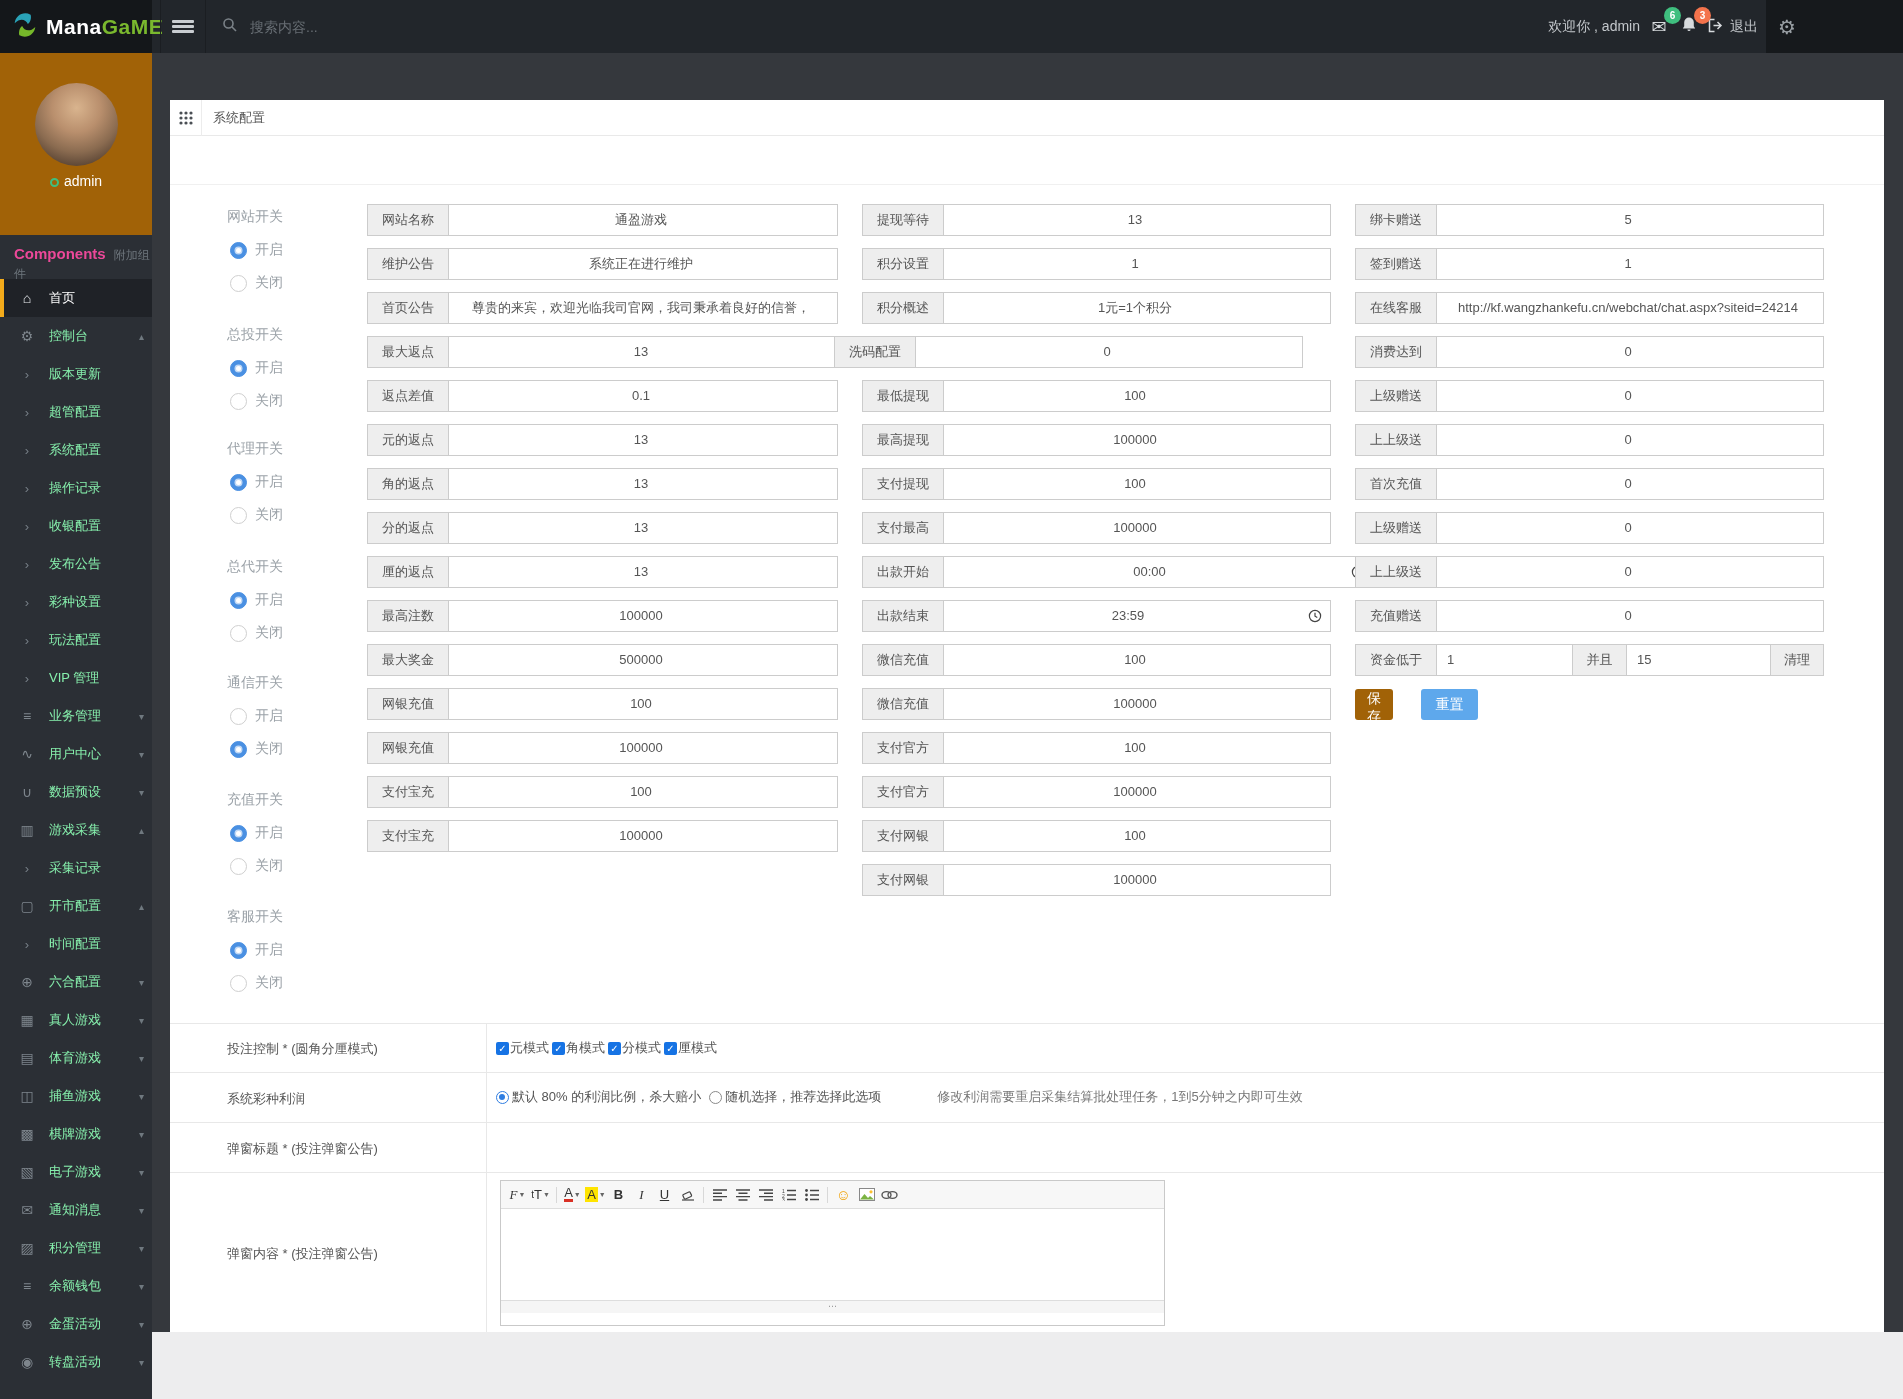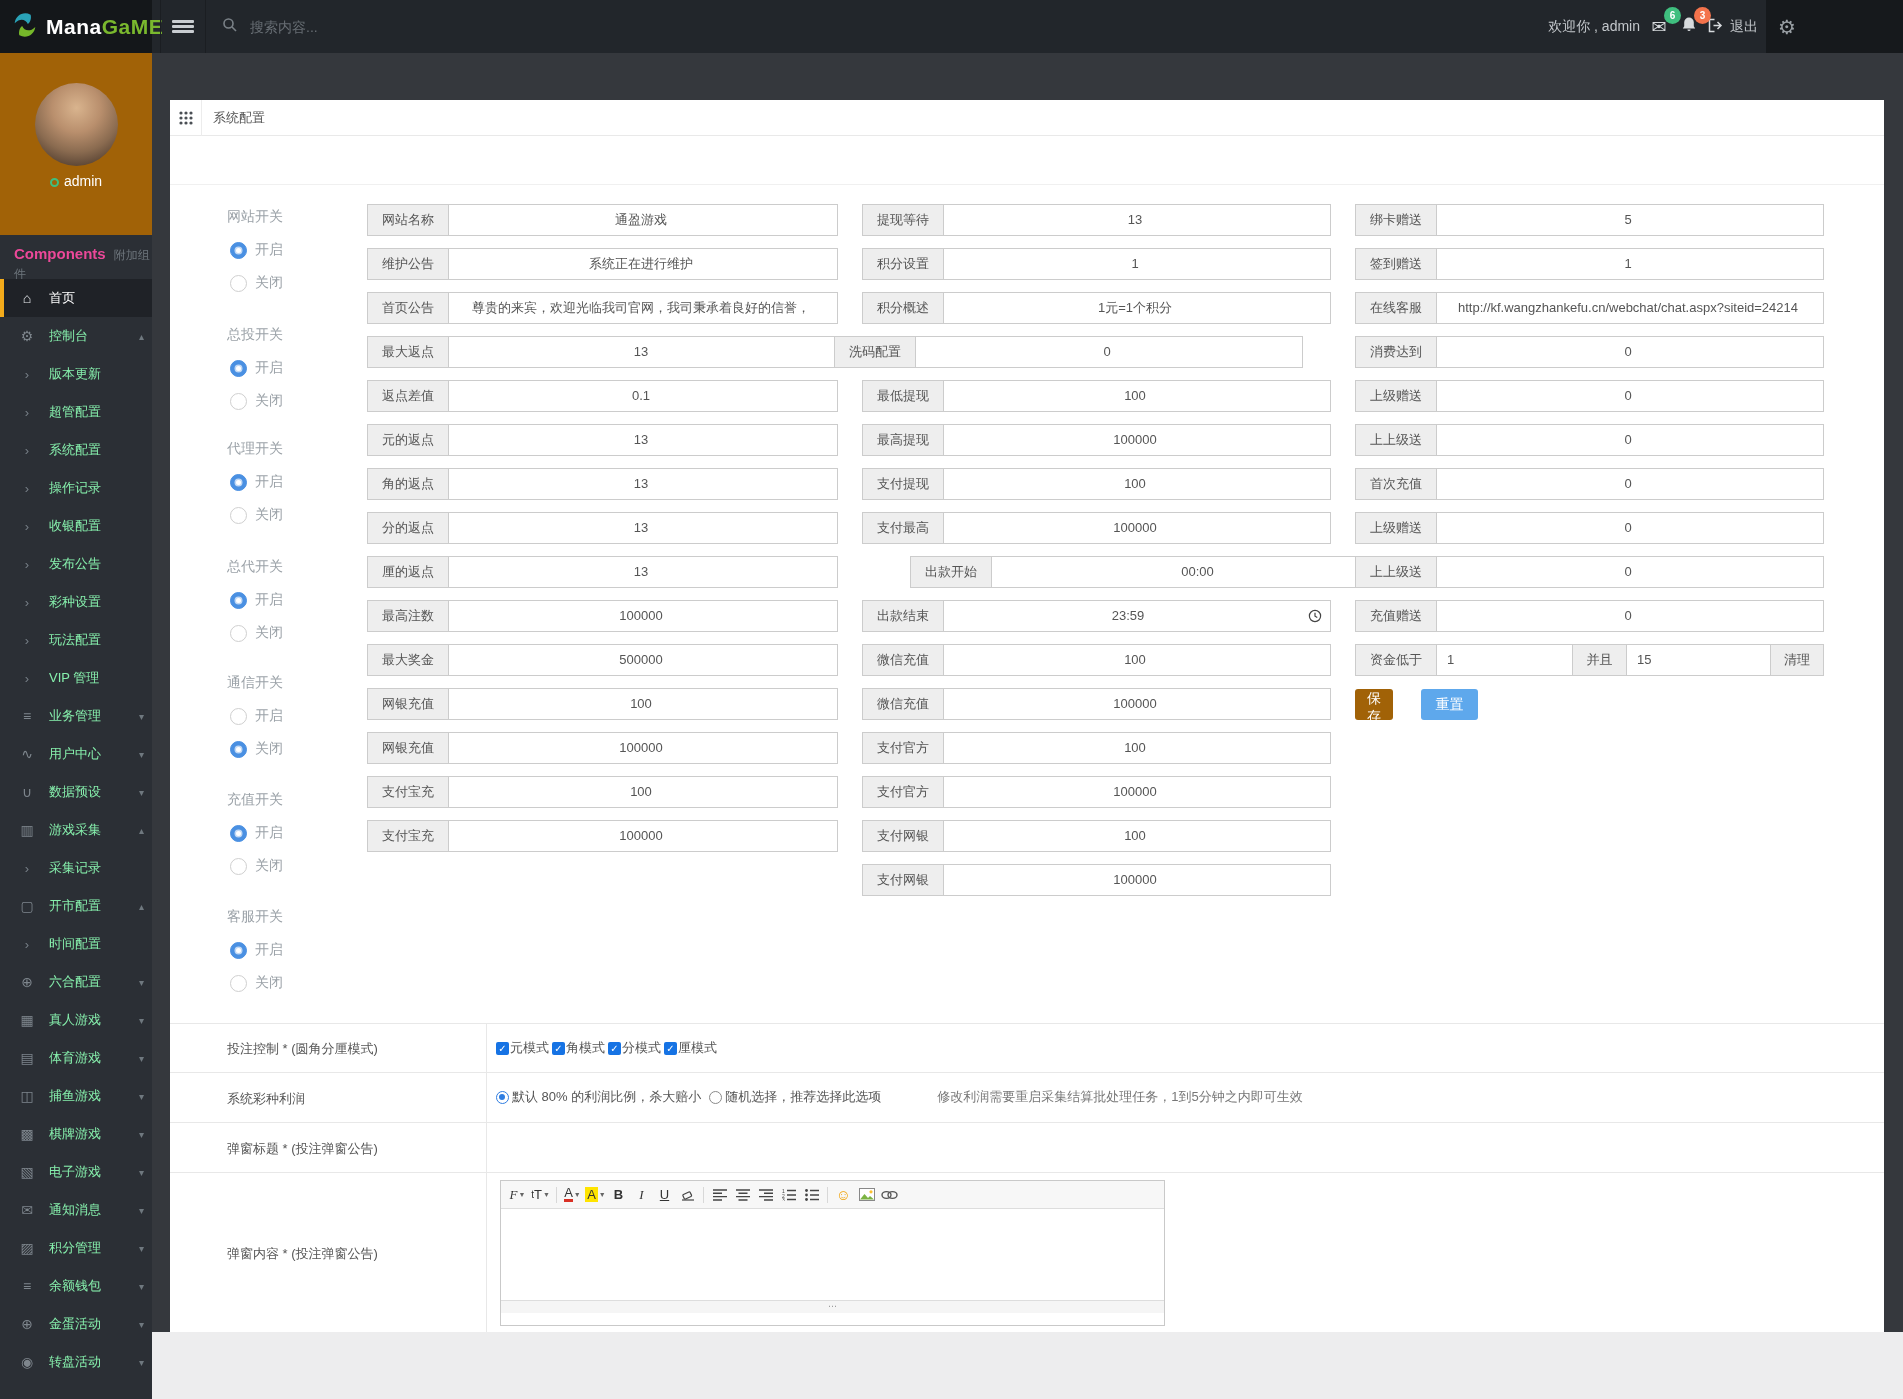--- a/index.html
+++ b/index.html
@@ -519,21 +519,21 @@
           <span class="ival noicon">100000</span>
         </div>
         <div class="igroup" style="left: 692px; top: 368px; width: 469px;">
           <span class="iaddon">支付提现</span>
           <span class="ival noicon">100</span>
         </div>
         <div class="igroup" style="left: 692px; top: 412px; width: 469px;">
           <span class="iaddon">支付最高</span>
           <span class="ival noicon">100000</span>
         </div>
-        <div class="igroup" style="left: 692px; top: 456px; width: 512px; margin-left: 48px;">
+        <div class="igroup" style="left: 692px; top: 456px; width: 512px;">
           <span class="iaddon">出款开始</span>
           <span class="ival">00:00</span>
           <span class="iclock"><svg width="14" height="14" viewBox="0 0 14 14">
               <circle cx="7" cy="7" r="5.6" fill="none" stroke="#444" stroke-width="1.2"></circle>
               <path d="M7 3.8v3.4l2.3 1.4" stroke="#444" stroke-width="1.2" fill="none"></path>
             </svg></span>
         </div>
         <div class="igroup" style="left: 692px; top: 500px; width: 469px;">
           <span class="iaddon">出款结束</span>
           <span class="ival">23:59</span>

